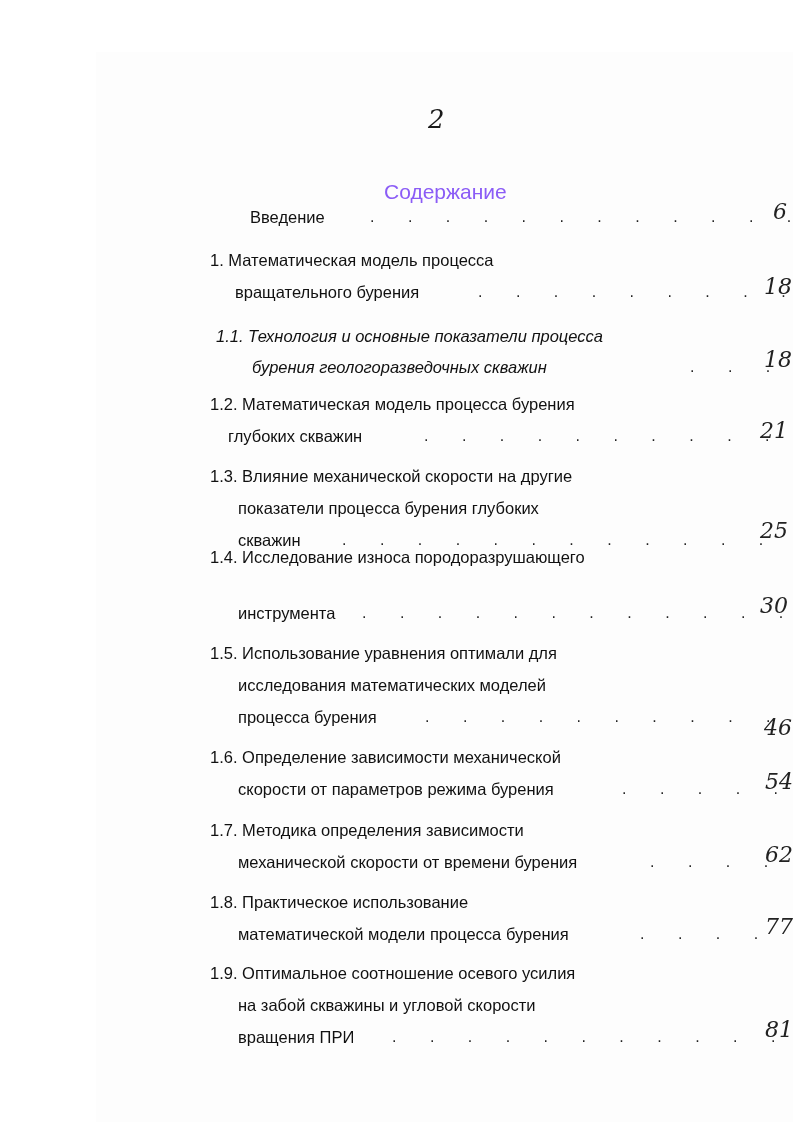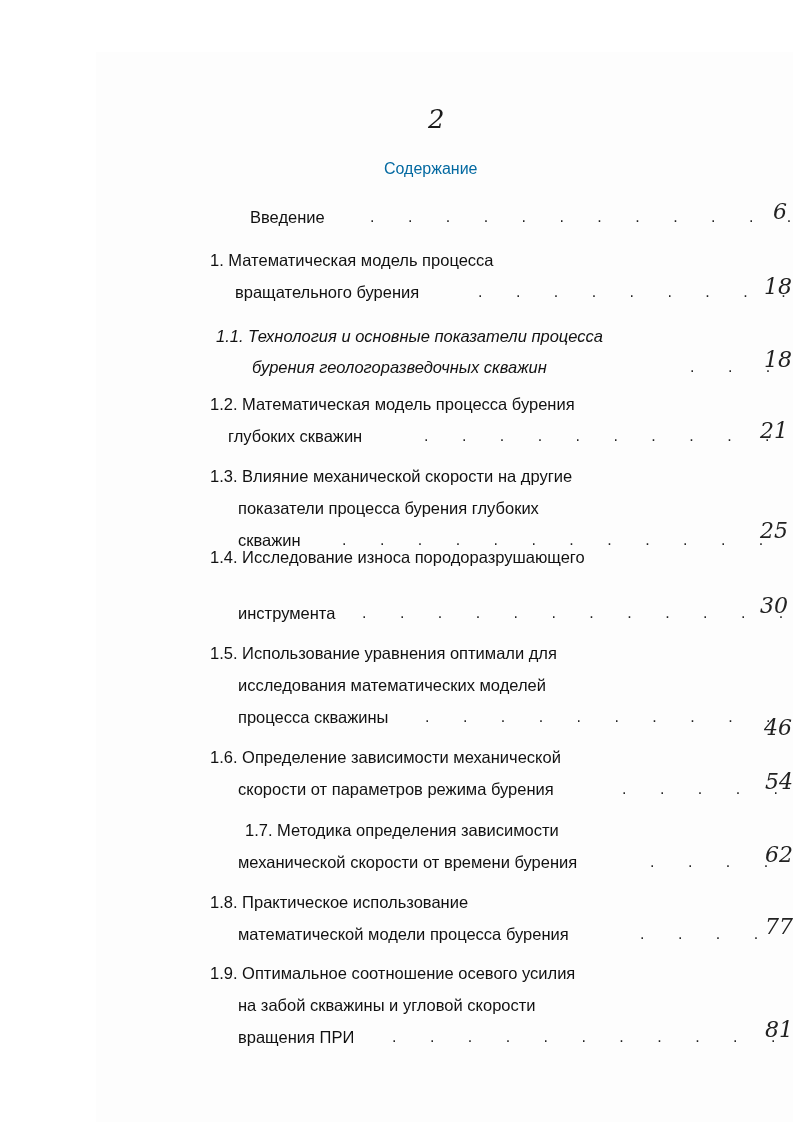--- a/index.html
+++ b/index.html
@@ -8,21 +8,21 @@
       font-family: "Liberation Sans", sans-serif; color: #111;
     }
     .scan {
       position: absolute; left: 96px; top: 52px; width: 697px; height: 1070px; background: #fdfdfd;
     }
     .page-num {
       position: absolute; left: 428px; top: 104px; font-family: "DejaVu Serif", serif; font-style: italic;
       font-size: 26px; color: #1a1a1a;
     }
     .toc-title {
-      position: absolute; left: 384px; top: 160px; font-size: 16px; color: #0369a1;
+      position: absolute; left: 384px; top: 180px; font-size: 21px; color: #8b5cf6;
     }
     .line {
       position: absolute; font-size: 16.5px; white-space: nowrap; color: #111; line-height: 20px;
     }
     .line.italic { font-style: italic; }
     .dots {
       position: absolute; font-size: 16px; letter-spacing: 14.5px; white-space: nowrap; color: #222; line-height: 20px;
     }
     .pg {
       position: absolute; font-family: "DejaVu Serif", serif; font-style: italic; font-size: 22px;
@@ -75,34 +75,34 @@
 <div>
   <div class="line" style="left:210px; top:547px;">1.4.  Исследование износа породоразрушающего</div>
   <div class="line" style="left:238px; top:603px;">инструмента</div>
   <div class="dots" style="left:362px; top:603px;">. . . . . . . . . . . . . . . .</div>
   <div class="pg" style="left:760px; top:595px;">30</div>
 </div>
 
 <div>
   <div class="line" style="left:210px; top:643px;text-align:right;">1.5.  Использование уравнения оптимали для</div>
   <div class="line" style="left:238px; top:675px;text-align:center;">исследования математических моделей</div>
-  <div class="line" style="left:238px; top:707px;">процесса скважины</div>
+  <div class="line" style="left:238px; top:707px;">процесса бурения</div>
   <div class="dots" style="left:425px; top:707px;">. . . . . . . . . . . . .</div>
   <div class="pg" style="left:764px; top:717px;">46</div>
 </div>
 
 <div>
   <div class="line" style="left:210px; top:747px;">1.6.  Определение зависимости механической</div>
   <div class="line" style="left:238px; top:779px;">скорости от параметров режима бурения</div>
   <div class="dots" style="left:622px; top:779px;">. . . . .</div>
   <div class="pg" style="left:765px; top:771px;">54</div>
 </div>
 
 <div>
-  <div class="line" style="left:210px; top:820px;margin-left:35px;">1.7.  Методика определения зависимости</div>
+  <div class="line" style="left:210px; top:820px;">1.7.  Методика определения зависимости</div>
   <div class="line" style="left:238px; top:852px;">механической скорости от времени бурения</div>
   <div class="dots" style="left:650px; top:852px;">. . . . .</div>
   <div class="pg" style="left:765px; top:844px;">62</div>
 </div>
 
 <div>
   <div class="line" style="left:210px; top:892px;">1.8.  Практическое использование</div>
   <div class="line" style="left:238px; top:924px;">математической модели процесса бурения</div>
   <div class="dots" style="left:640px; top:924px;">. . . . .</div>
   <div class="pg" style="left:765px; top:916px;">77</div>

